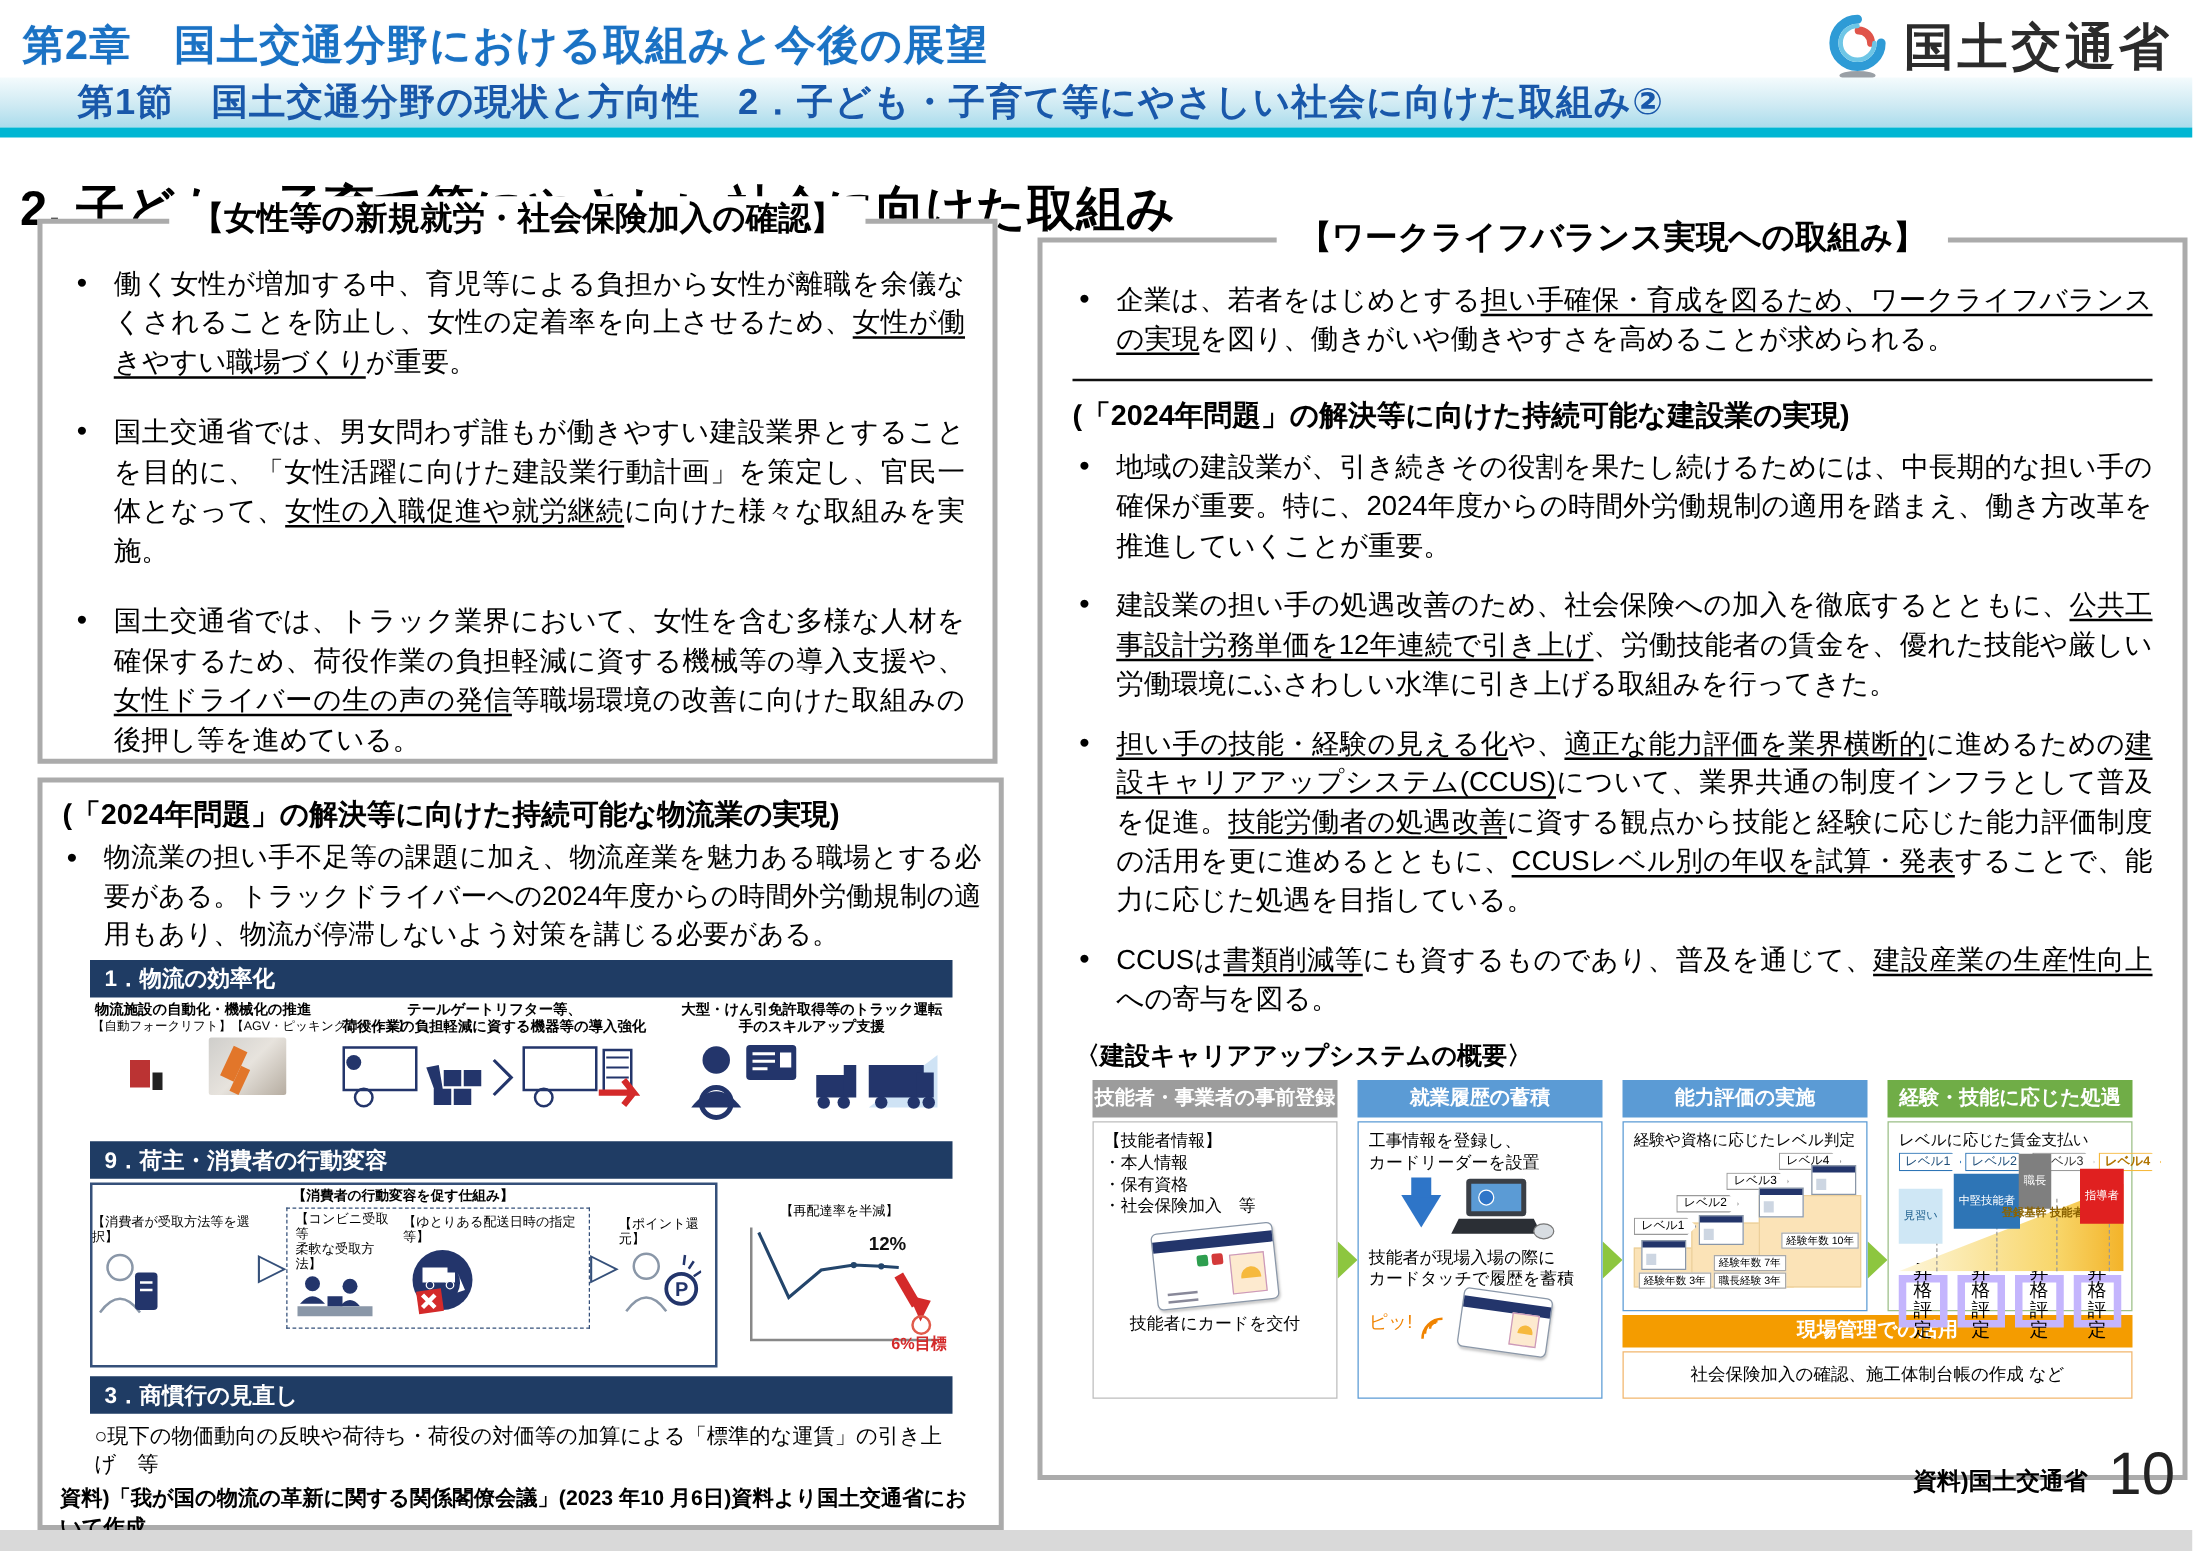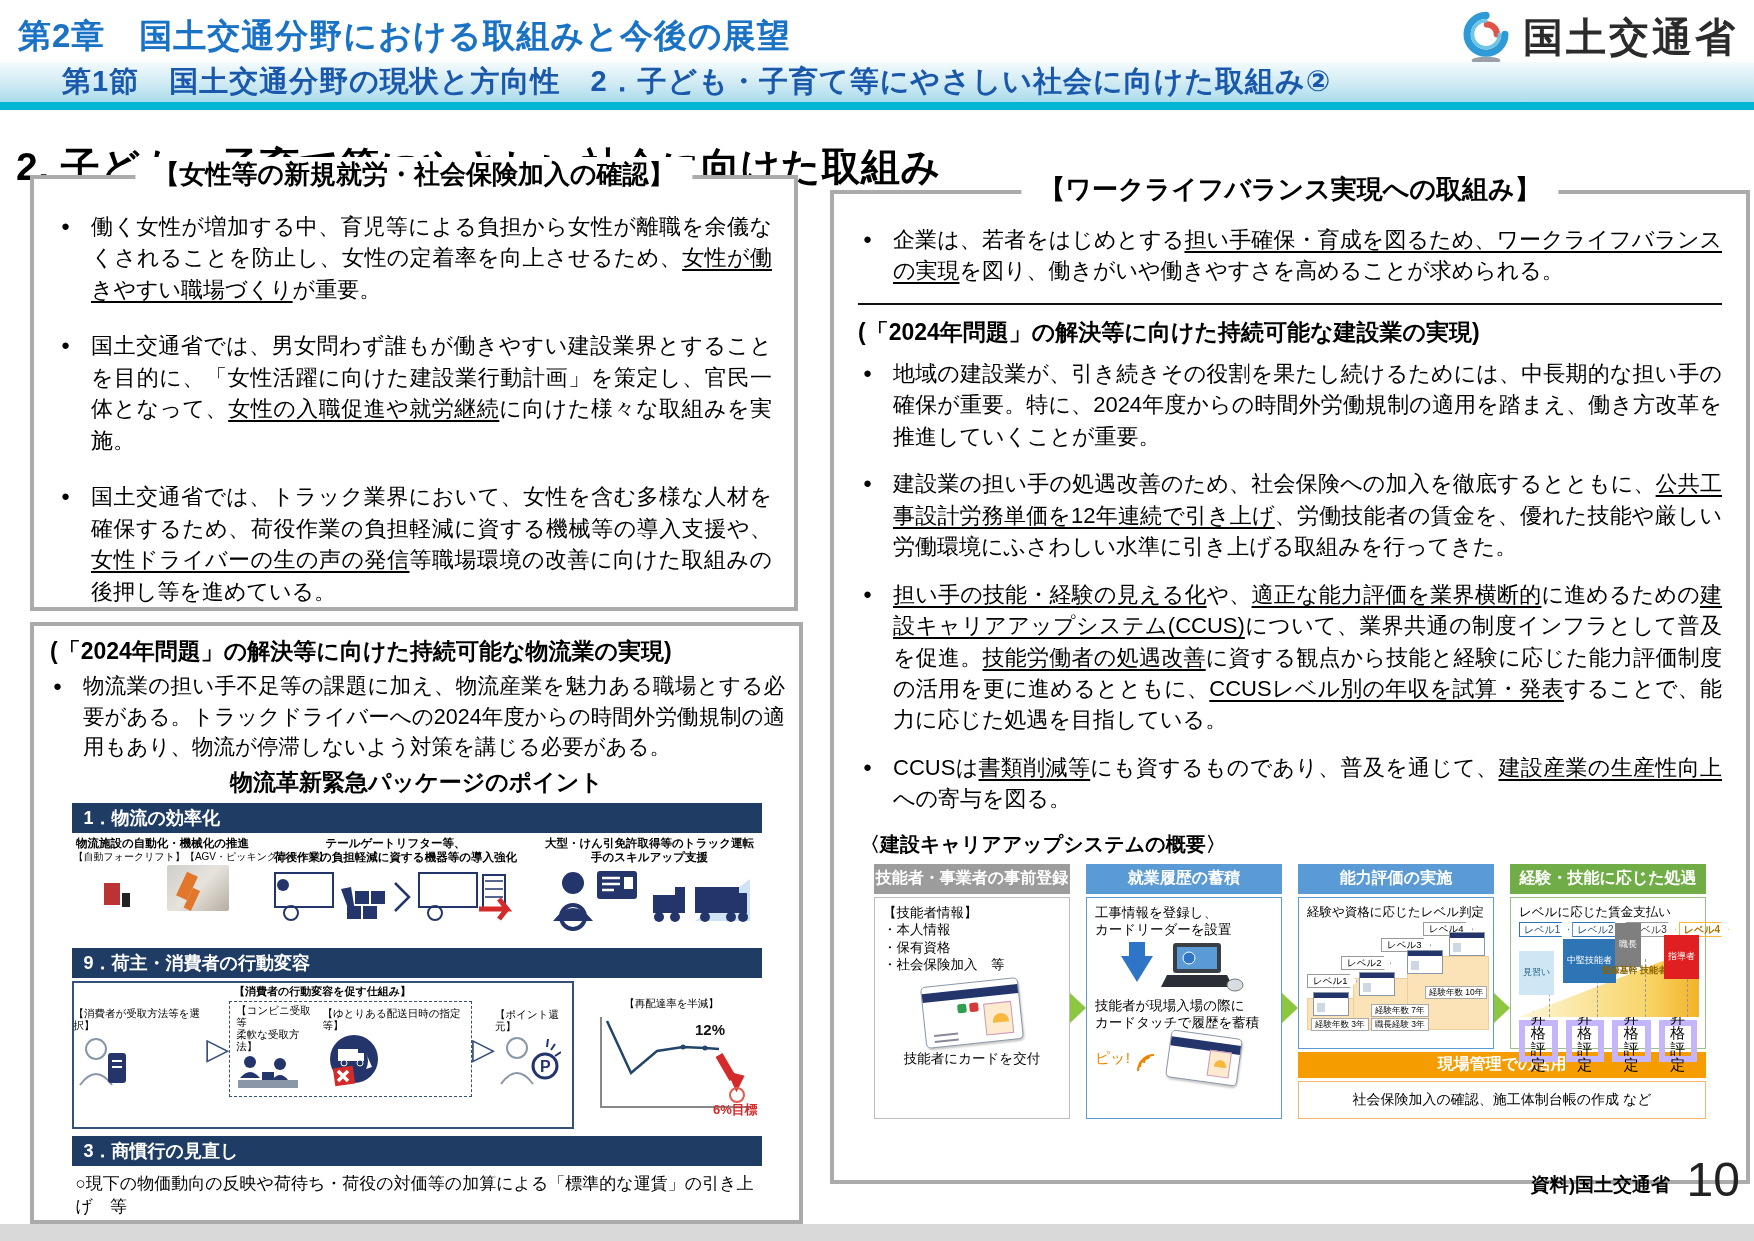--- a/index.html
+++ b/index.html
@@ -151,21 +151,20 @@
     <div class="blt"><span>働く女性が増加する中、育児等による負担から女性が離職を余儀なくされることを防止し、女性の定着率を向上させるため、</span><u>女性が働きやすい職場づくり</u><span>が重要。</span></div>
     <div class="blt"><span>国土交通省では、男女問わず誰もが働きやすい建設業界とすることを目的に、「女性活躍に向けた建設業行動計画」を策定し、官民一体となって、</span><u>女性の入職促進や就労継続</u><span>に向けた様々な取組みを実施。</span></div>
     <div class="blt"><span>国土交通省では、トラック業界において、女性を含む多様な人材を確保するため、荷役作業の負担軽減に資する機械等の導入支援や、</span><u>女性ドライバーの生の声の発信</u><span>等職場環境の改善に向けた取組みの後押し等を進めている。</span></div>
   </div>
 </section>
 
 <section class="abs gbox log-box">
   <div class="inner">
     <div class="log-heading">(「2024年問題」の解決等に向けた持続可能な物流業の実現)</div>
     <div class="blt"><span>物流業の担い手不足等の課題に加え、物流産業を魅力ある職場とする必要がある。トラックドライバーへの2024年度からの時間外労働規制の適用もあり、物流が停滞しないよう対策を講じる必要がある。</span></div>
-    <div class="pkg-title">物流革新緊急パッケージのポイント</div>
 
     <div class="pkg">
 
       <div class="nbar">1．物流の効率化</div>
       <div class="pkg-row1">
         <div class="pcell" style="width:178px">
           <div class="ttl">物流施設の自動化・機械化の推進</div>
           <div class="tags"><span>【自動フォークリフト】</span><span>【AGV・ピッキングロボット】</span></div>
           <span class="photo ph1"></span>
           <span class="photo ph2"></span>

